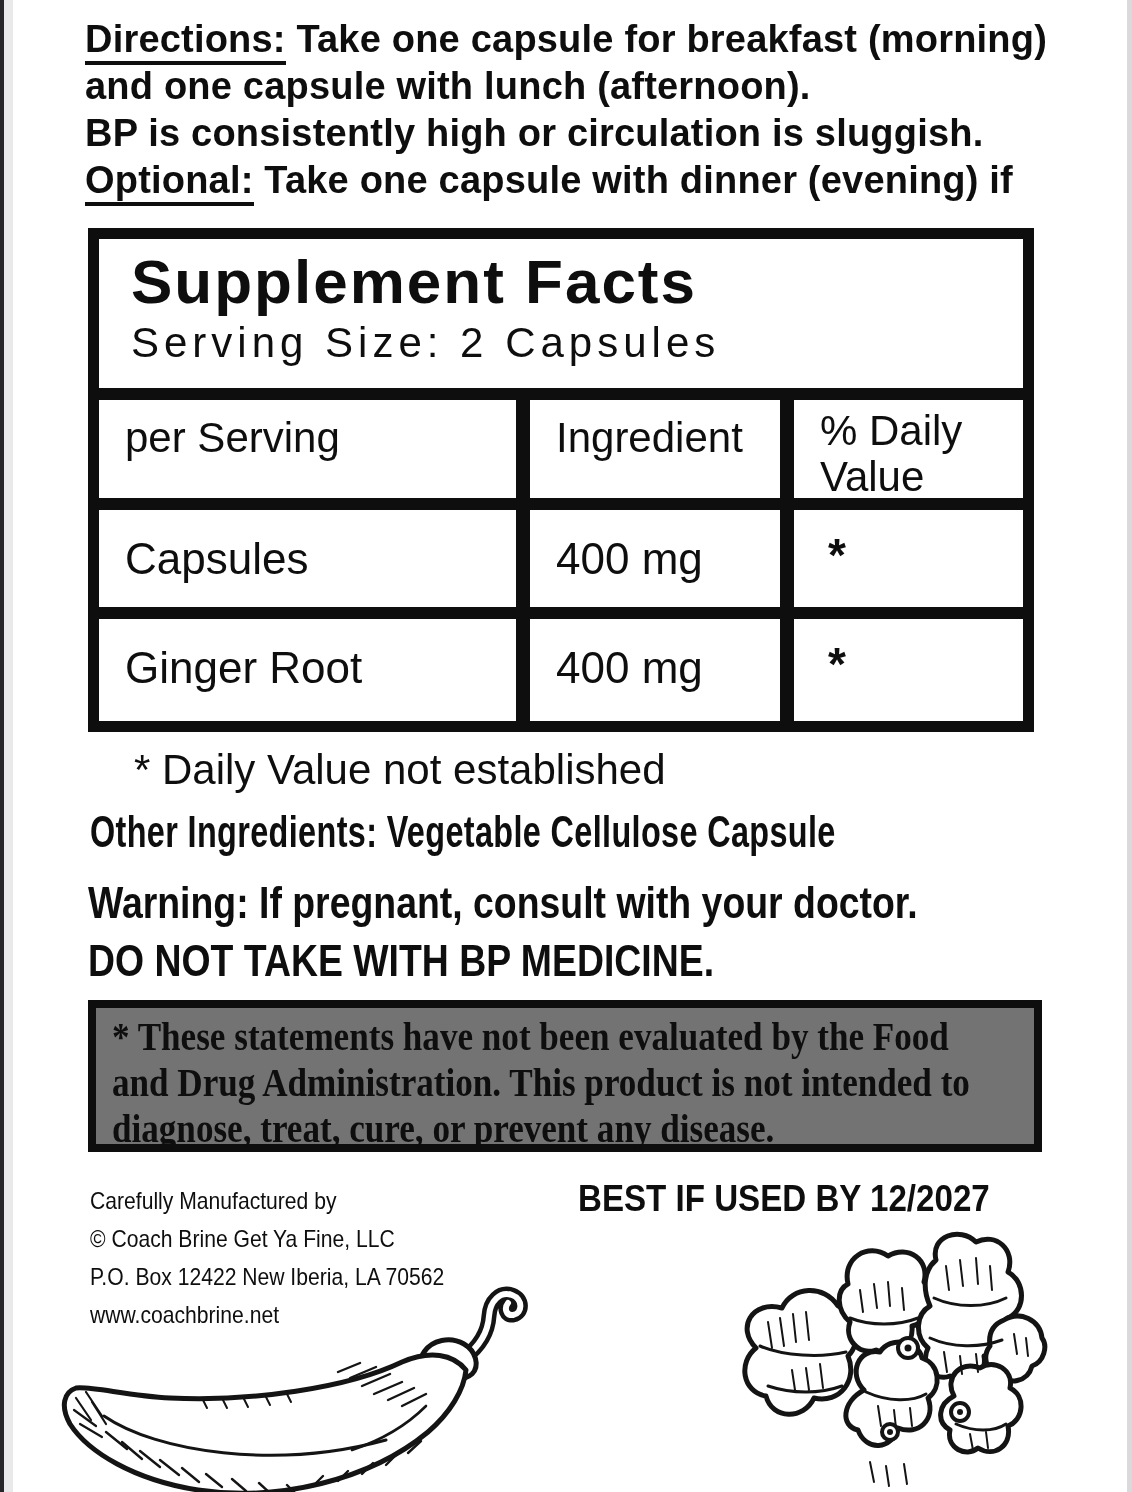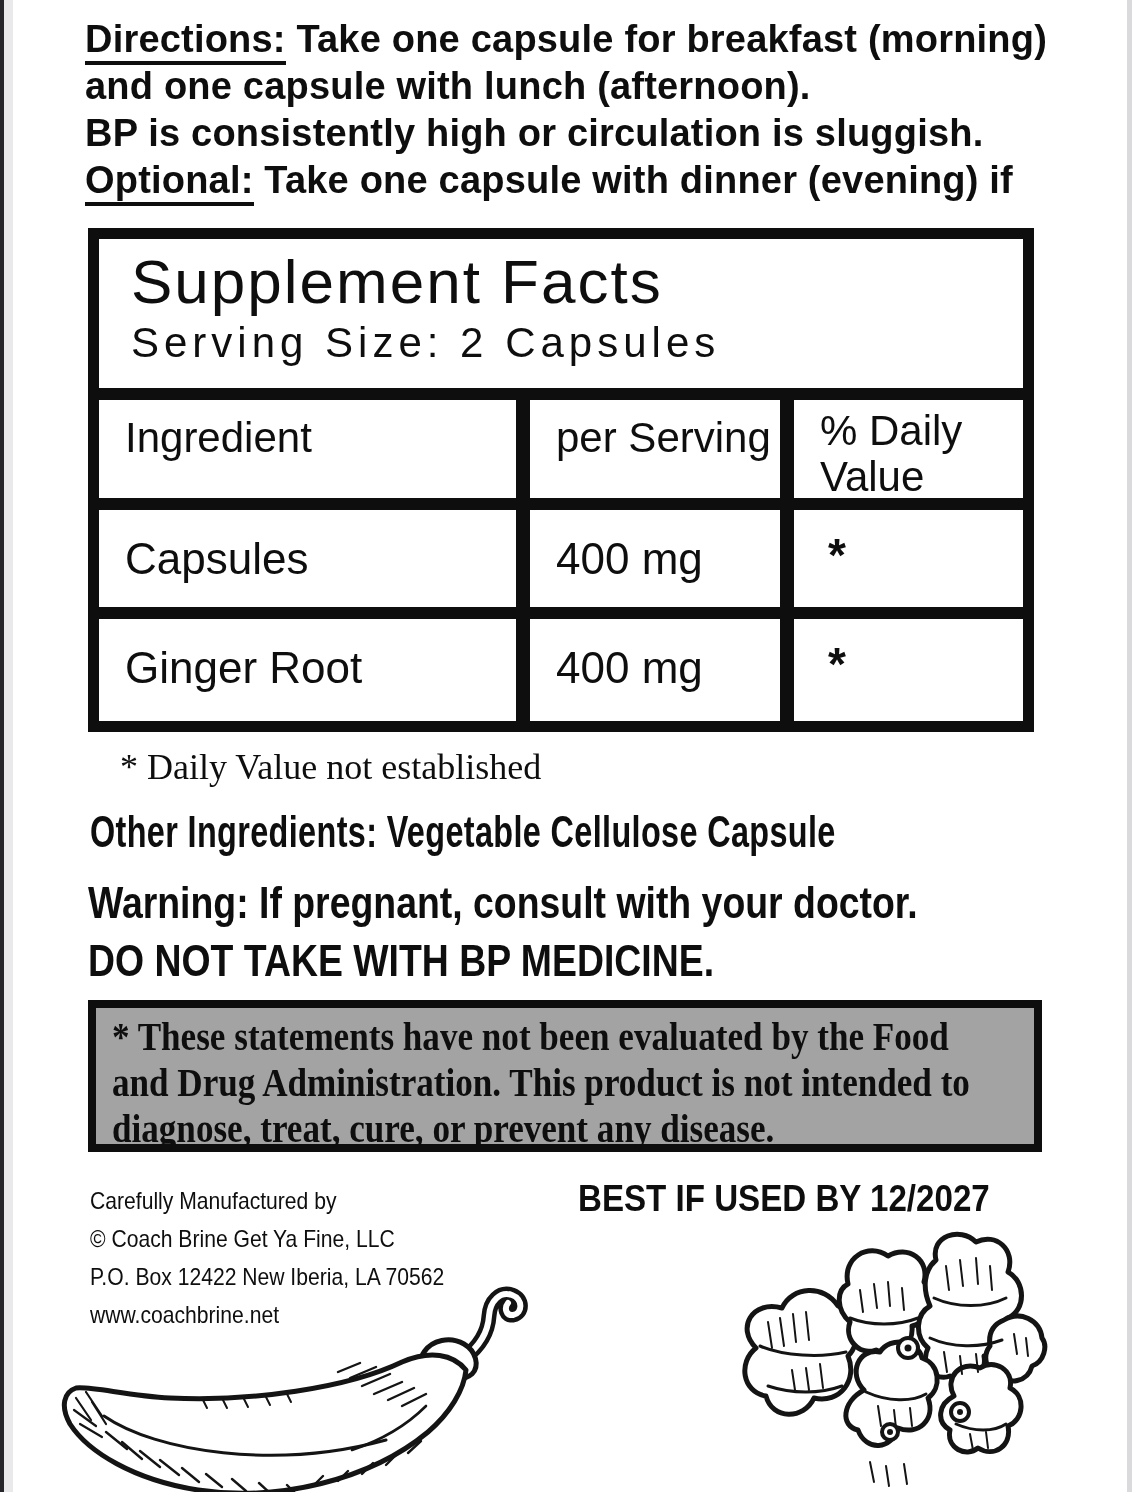--- a/index.html
+++ b/index.html
@@ -22,40 +22,40 @@
   .dir-prefix { border-bottom:4px solid #0e0e0e; padding-bottom:1px; }
 
   
   .sf-box { position:absolute; left:88px; top:228px; width:946px; height:504px;
     border:11px solid #0e0e0e; background:#0e0e0e; }
   .sf-grid { display:grid; width:100%; height:100%;
     grid-template-columns:417px 250px 1fr; grid-template-rows:149px 98px 97px 1fr;
     column-gap:14px; row-gap:12px; background:#0e0e0e; }
   .sf-cell { background:#ffffff; overflow:hidden; }
   .sf-head { grid-column:1 / -1; padding:10px 18px 0 32px; }
-  .sf-title { font-size:62px; font-weight:400; letter-spacing:2px; line-height:66px; white-space:nowrap; }
+  .sf-title { font-size:62px; font-weight:700; letter-spacing:2px; line-height:66px; white-space:nowrap; }
   .sf-serving { font-size:42px; font-weight:400; letter-spacing:5px; margin-top:4px; white-space:nowrap; }
   .sf-colhead { font-size:42px; font-weight:400; padding:14px 6px 0 26px; }
   .sf-colhead.dv { line-height:46px; padding-top:8px; }
   .sf-name { font-size:44px; font-weight:400; padding:24px 6px 0 26px; white-space:nowrap; }
   .sf-amt  { font-size:44px; font-weight:400; padding:24px 6px 0 26px; white-space:nowrap; }
   .sf-star { font-size:46px; font-weight:700; padding:18px 6px 0 34px; }
 
   
-  .footnote { position:absolute; left:120px; top:746px; font-size:36px; font-weight:400; white-space:nowrap;font-family:Liberation Serif, serif; }
+  .footnote { position:absolute; left:134px; top:746px; font-size:42px; font-weight:400; white-space:nowrap; }
   .other-ing { position:absolute; left:90px; top:806px; font-size:45px; font-weight:700;
     transform:scaleX(0.72); transform-origin:left top; white-space:nowrap; letter-spacing:0.5px; }
   .warning1 { position:absolute; left:88px; top:878px; font-size:44px; font-weight:700;
     transform:scaleX(0.85); transform-origin:left top; white-space:nowrap; }
   .warning2 { position:absolute; left:88px; top:936px; font-size:44px; font-weight:700;
     transform:scaleX(0.85); transform-origin:left top; white-space:nowrap; }
 
   
   .fda-box { position:absolute; left:88px; top:1000px; width:954px; height:152px;
-    border:8px solid #0e0e0e; background:#a3a3a3; padding:6px 14px 0 16px; }
+    border:8px solid #0e0e0e; background:#737373; padding:6px 14px 0 16px; }
   .fda-line { font-family:"Liberation Serif", serif; font-weight:700; font-size:39px; line-height:46px;
     transform:scaleX(0.9); transform-origin:left top; white-space:nowrap; }
 
   
   .mfr { position:absolute; left:90px; top:1182px; font-size:24px; font-weight:400; line-height:38px; }
   .mfr div { transform:scaleX(0.88); transform-origin:left top; white-space:nowrap; }
   .best-by { position:absolute; left:578px; top:1178px; font-size:36px; font-weight:700;
     transform:scaleX(0.92); transform-origin:left top; white-space:nowrap; }
 
   .pepper-art { position:absolute; left:52px; top:1282px; width:488px; height:230px; }
@@ -77,22 +77,22 @@
     <div class="dir-line"><span class="dir-prefix">Optional:</span><span> Take one capsule with dinner (evening) if</span></div>
   </div>
 
   <div class="sf-box">
     <div class="sf-grid">
       <div class="sf-cell sf-head">
         <div class="sf-title">Supplement Facts</div>
         <div class="sf-serving">Serving Size: 2 Capsules</div>
       </div>
 
+      <div class="sf-cell sf-colhead">per Serving</div>
       <div class="sf-cell sf-colhead">Ingredient</div>
-      <div class="sf-cell sf-colhead">per Serving</div>
       <div class="sf-cell sf-colhead dv">% Daily Value</div>
 
       <div class="sf-cell sf-name">Capsules</div>
       <div class="sf-cell sf-amt">400 mg</div>
       <div class="sf-cell sf-star">*</div>
 
       <div class="sf-cell sf-name">Ginger Root</div>
       <div class="sf-cell sf-amt">400 mg</div>
       <div class="sf-cell sf-star">*</div>
     </div>

